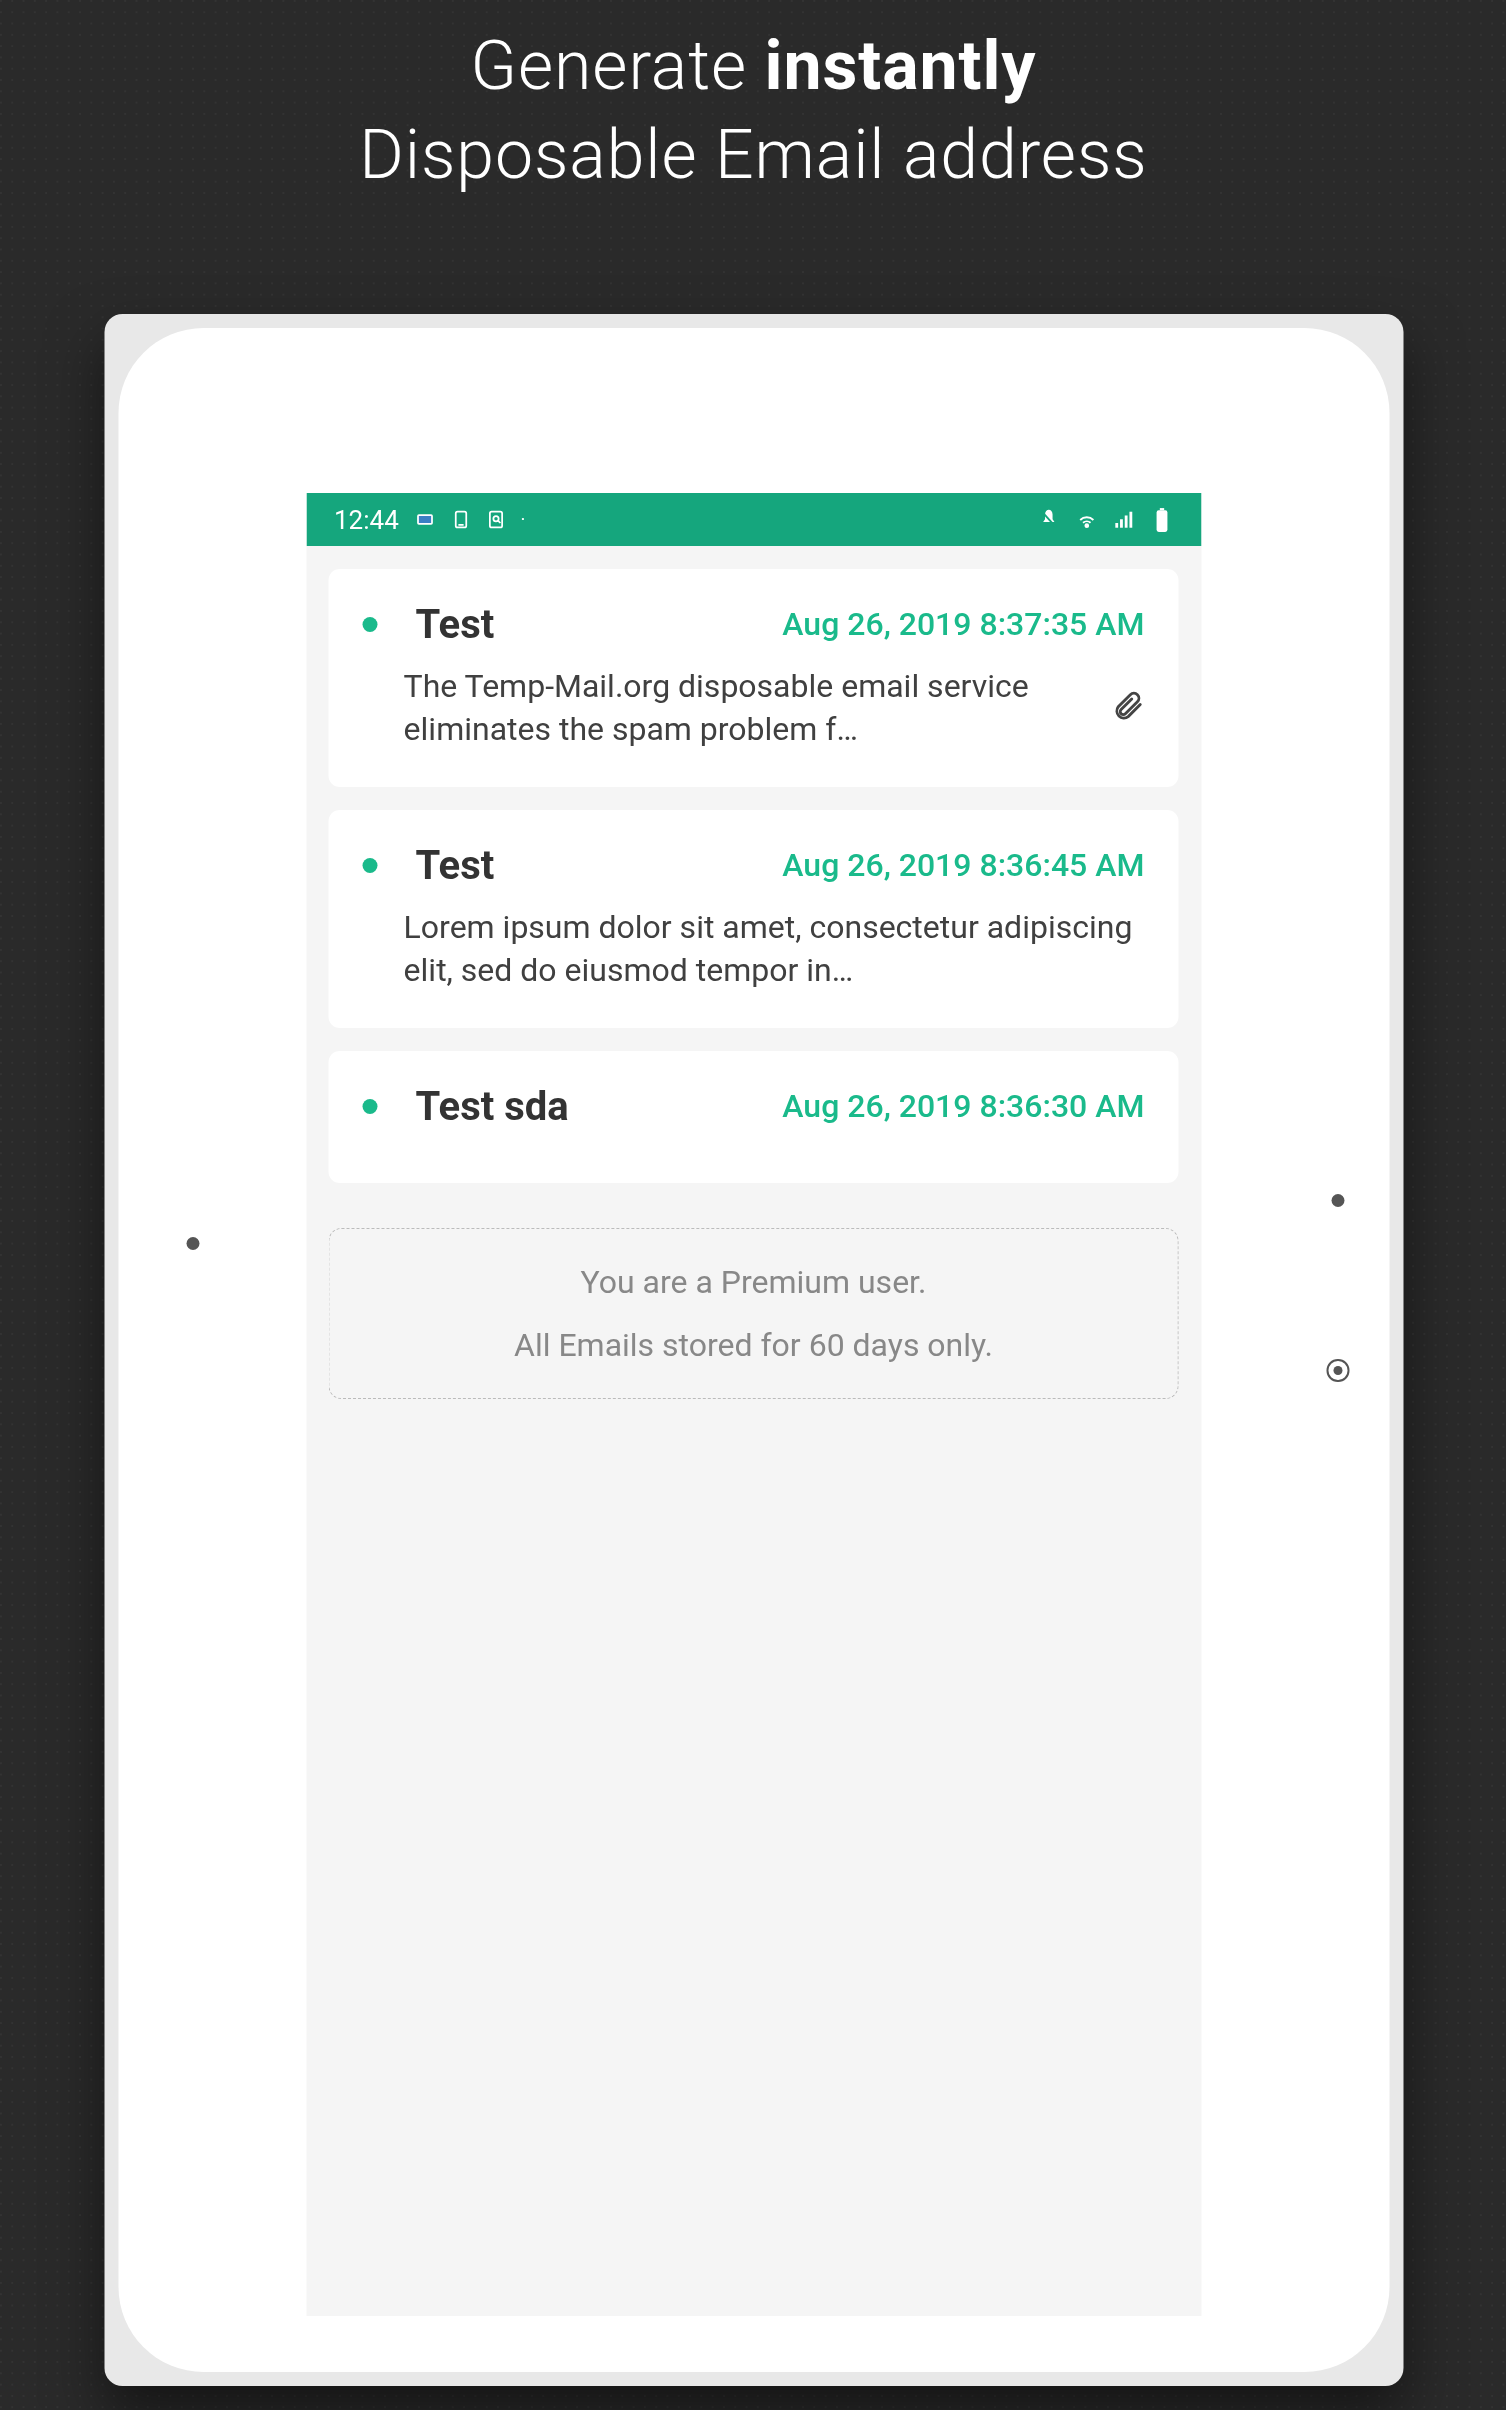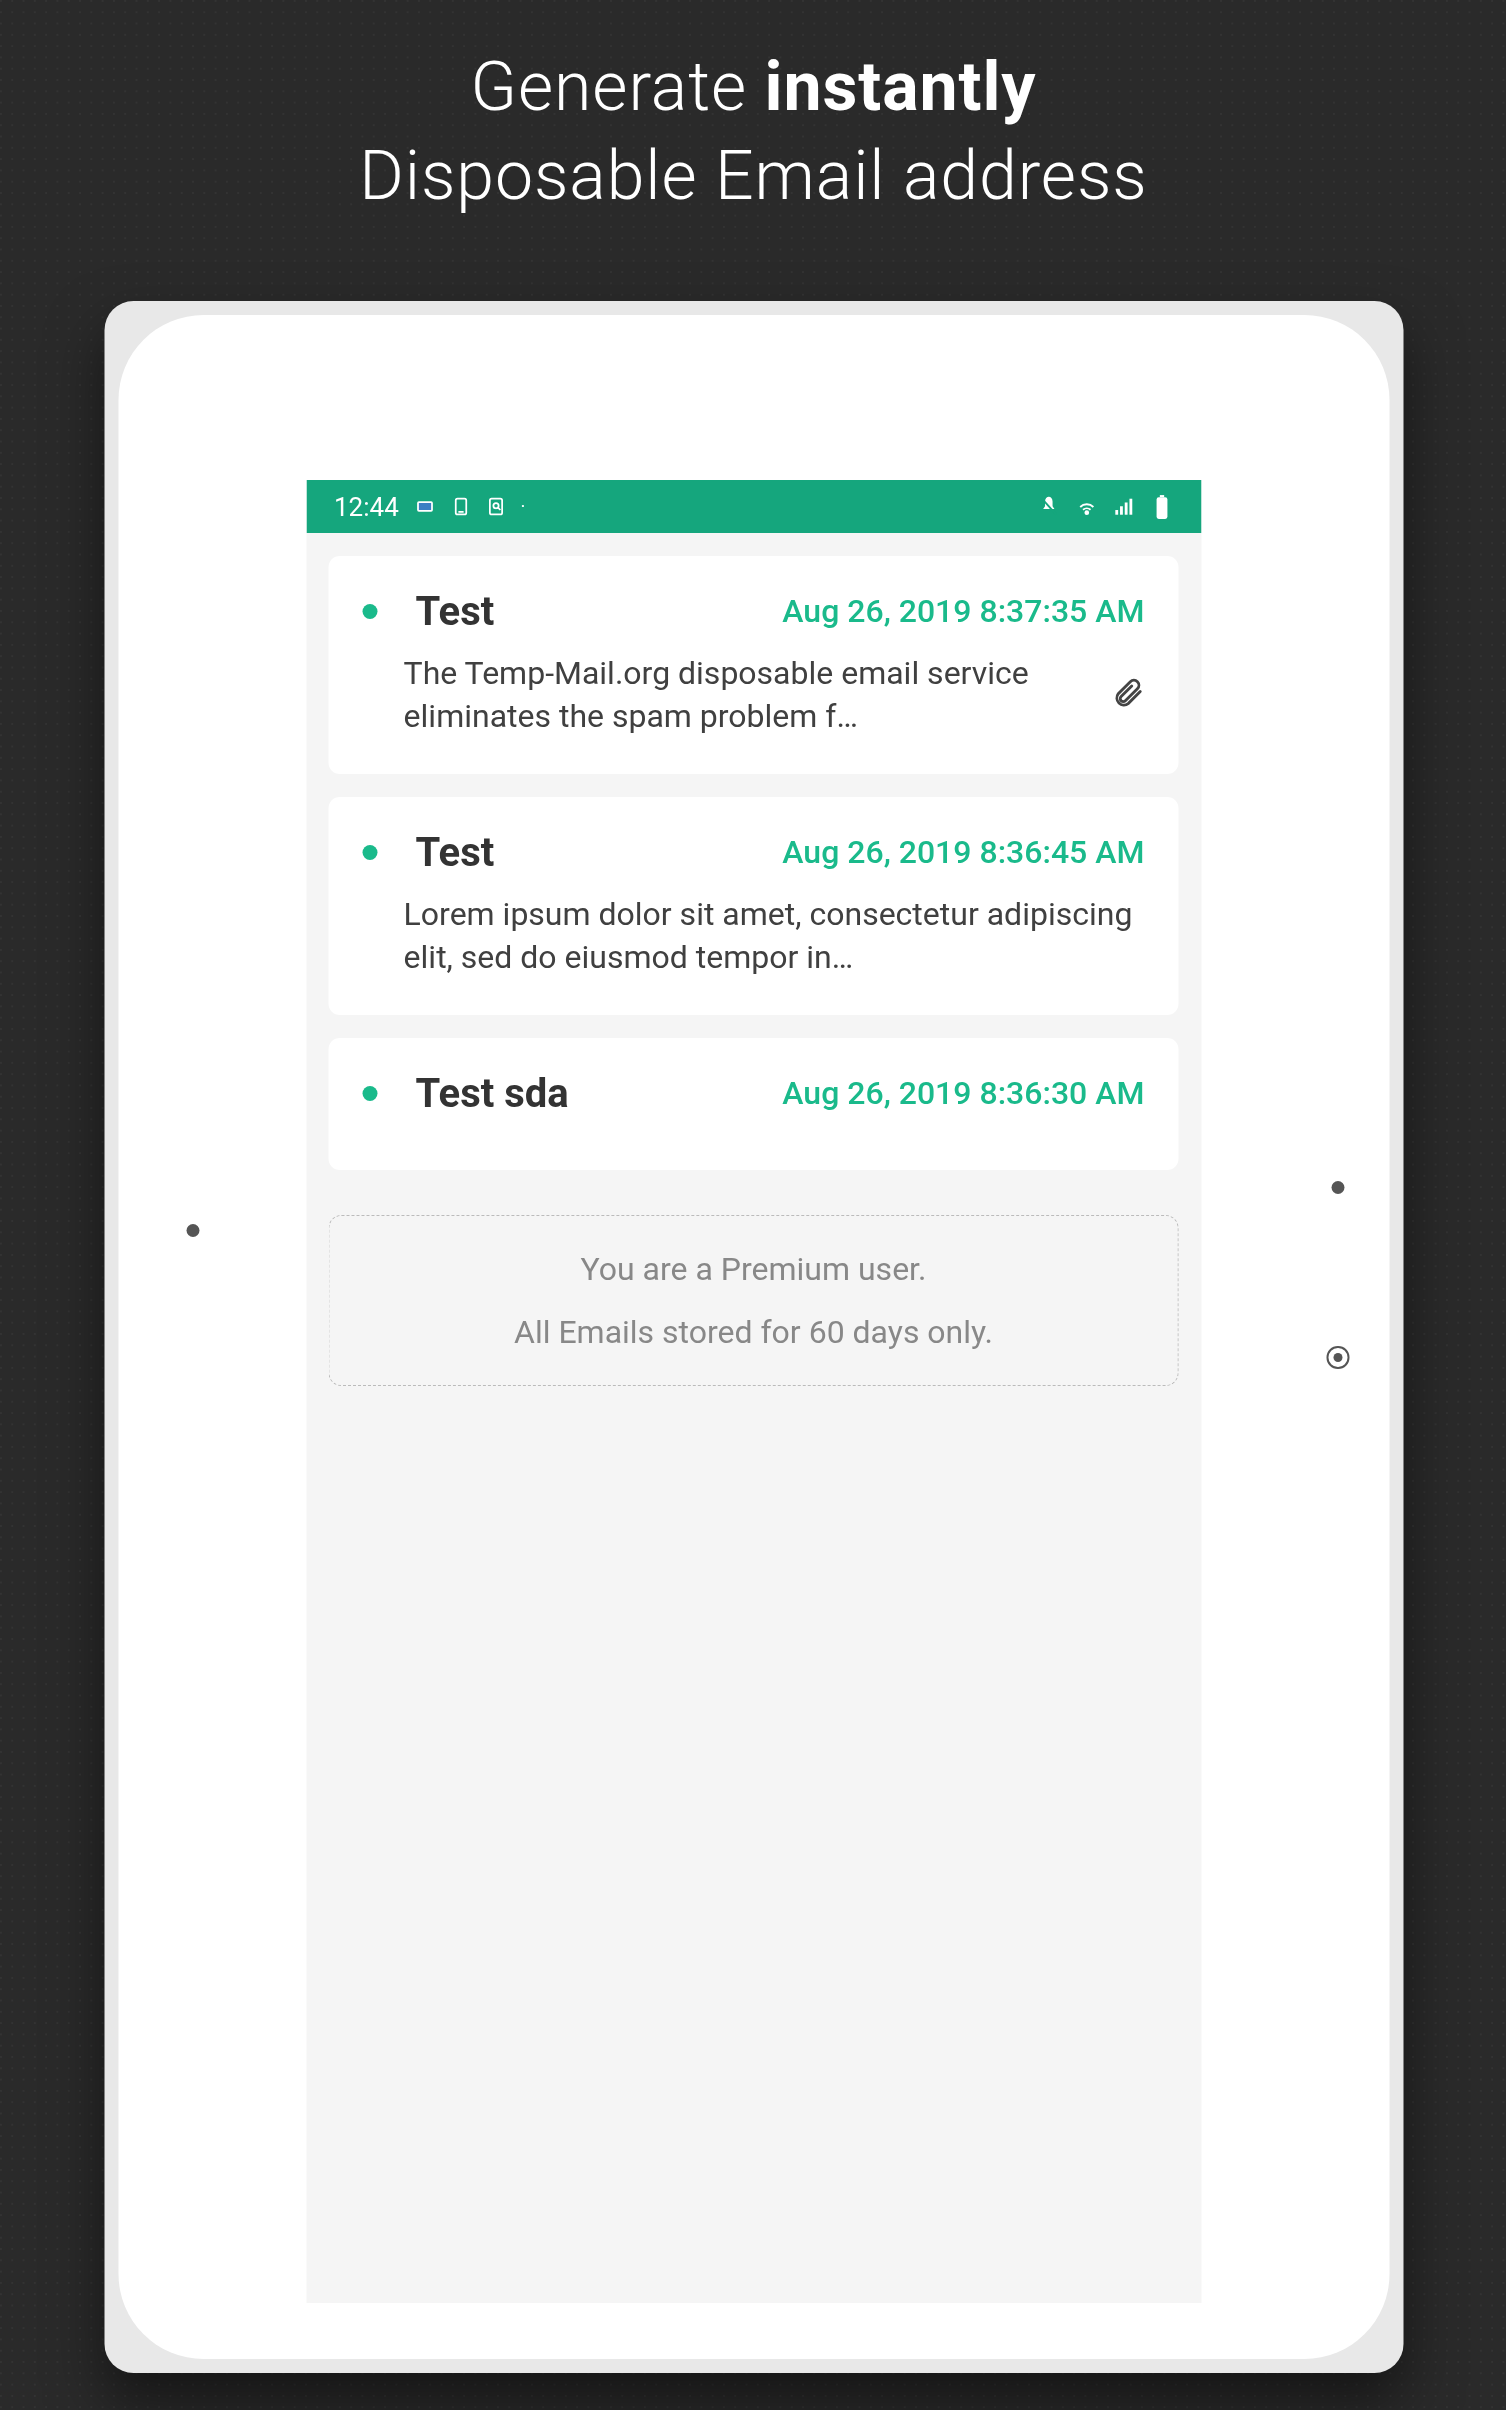--- a/index.html
+++ b/index.html
@@ -15,21 +15,21 @@
   background-image: radial-gradient(circle at 0.9px 0.9px, #333 0.9px, transparent 0);
   background-size: 11.3px 11.3px;
   font-family: -apple-system, BlinkMacSystemFont, "Segoe UI", Roboto, sans-serif;
   position: relative;
   overflow: hidden;
 }
 
 .promo-headline {
   text-align: center;
   color: #fff;
-  padding-top: 47px;
+  padding-top: 26px;
   font-weight: 300;
 }
 
 .promo-line1 {
   font-size: 68px;
   letter-spacing: 0.9px;
 }
 
 .promo-line1 .bold {
   font-weight: 700;
@@ -38,25 +38,25 @@
 .promo-line2 {
   font-size: 68px;
   margin-top: 9.4px;
   letter-spacing: 0.9px;
 }
 
 .tablet-frame {
   position: absolute;
   left: 50%;
   transform: translateX(-50%);
-  top: 301px;
+  top: 314px;
   width: 1299px;
   height: 2072px;
   background: #e8e8e8;
-  border-radius: 29px;
+  border-radius: 18px;
   box-shadow: 0 28px 56px rgba(0,0,0,0.5);
 }
 
 .tablet-inner {
   position: absolute;
   top: 14px;
   left: 14px;
   right: 14px;
   bottom: 14px;
   background: #fff;

